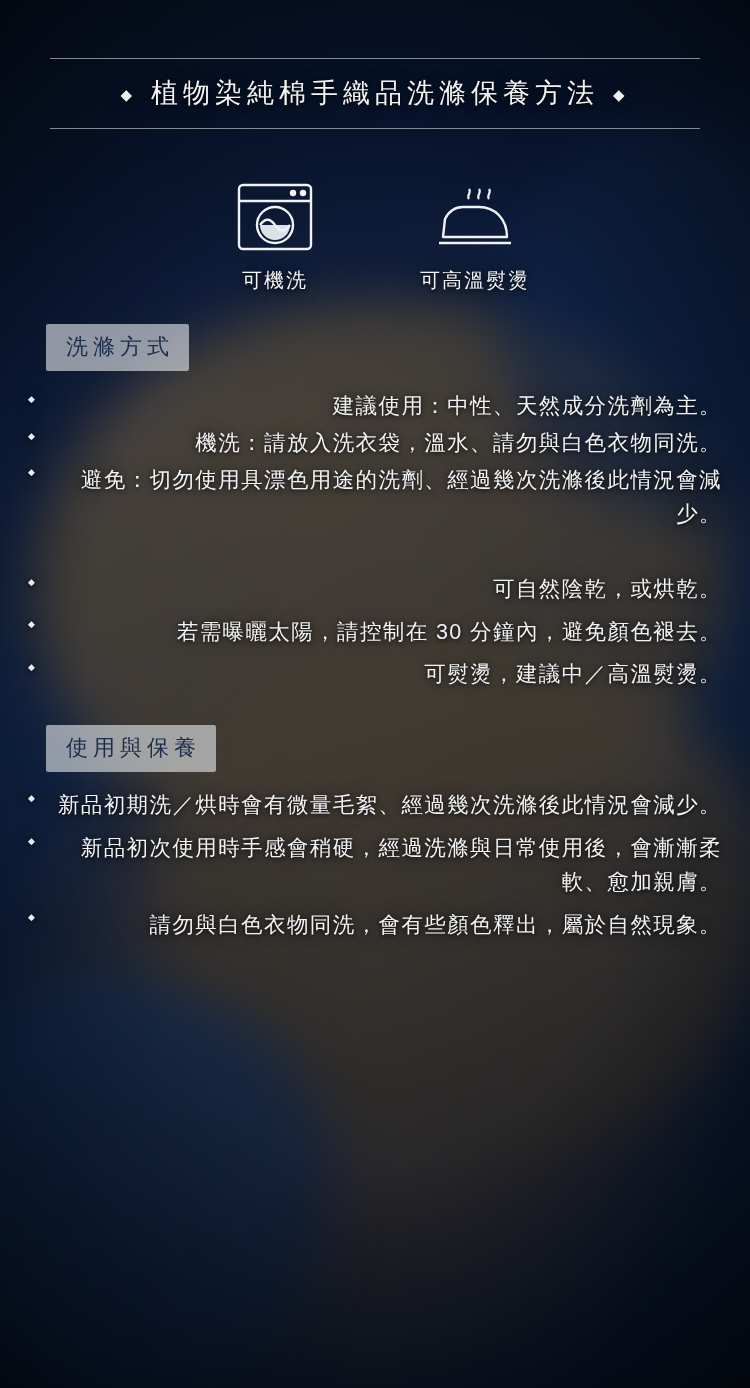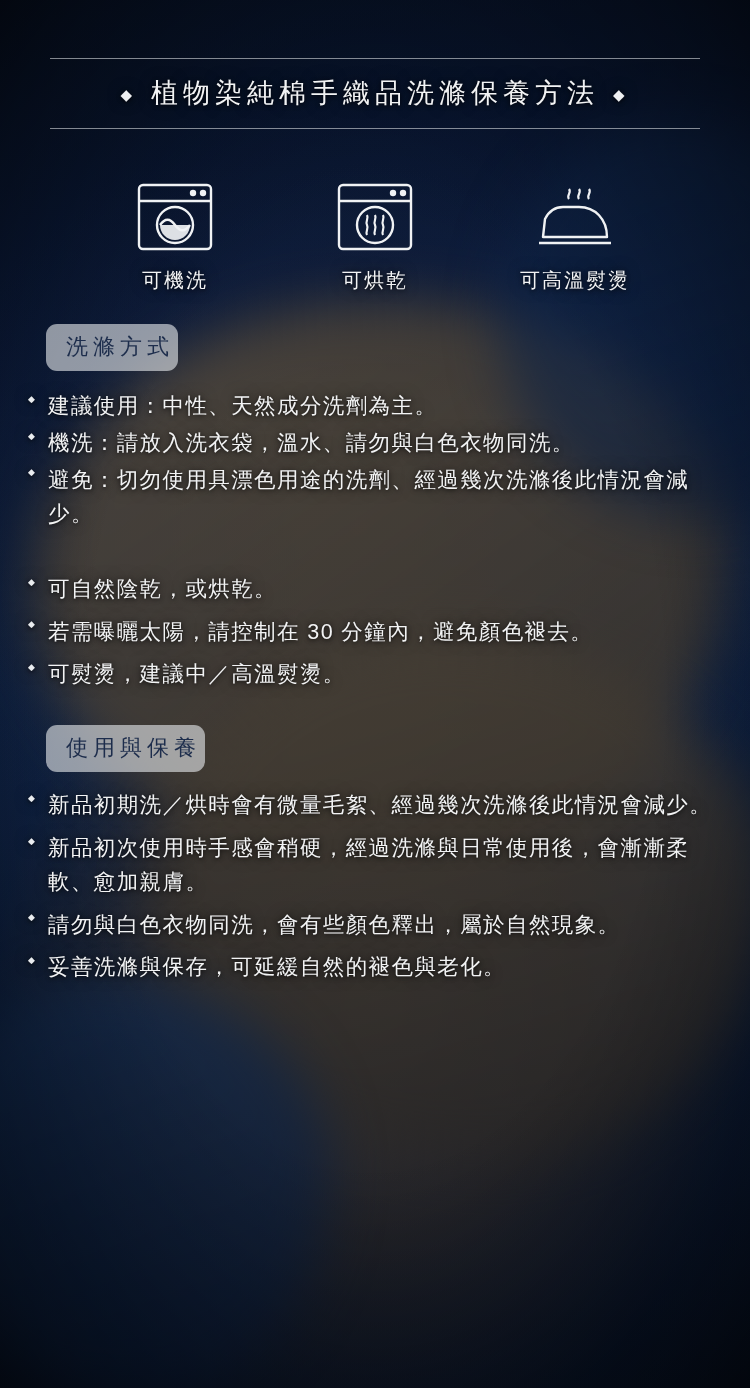--- a/index.html
+++ b/index.html
@@ -122,29 +122,30 @@
   
   .section {
     margin-top: 30px;
   }
   .sec-head {
     display: inline-block;
     background: rgba(228,231,234,0.62);
     color: #1d2d4c;
     font-size: 22px;
     letter-spacing: 5px;
-    padding: 8px 4px 9px 20px;
-    border-radius: 11px;
+    padding: 8px 15px 9px 20px;
+    border-radius: 2px;
     text-shadow: none;
     margin-left: 24px;
   }
   .bullets {
     margin: 16px 0 0 0;
     padding: 0 6px 0 6px;
     list-style: none;
+    text-align: right;
   }
   .bullets li {
     position: relative;
     font-size: 21.5px;
     line-height: 1.62;
     letter-spacing: 1.4px;
     padding-left: 20px;
     margin-bottom: 2px;
   }
   .bullets li::before {
@@ -195,35 +196,20 @@
             <circle cx="58" cy="14" r="3.2" fill="#f0f2f4" stroke="none"></circle>
             <circle cx="68" cy="14" r="3.2" fill="#f0f2f4" stroke="none"></circle>
             <circle cx="40" cy="46" r="18"></circle>
             <path d="M25 46c5 -7 10 -7 15 0s10 7 15 0" stroke-width="2.4"></path>
             <path d="M25 46c0 8.3 6.7 15 15 15s15 -6.7 15 -15" fill="#f0f2f4" stroke="none" opacity="0.92"></path>
           </svg>
         </div>
         <div class="icon-caption">可機洗</div>
       </div>
 
-      <div class="icon-item">
-        <div class="icon-art">
-          <svg width="80" height="76" viewBox="0 0 80 76" fill="none" stroke="#f0f2f4" stroke-width="2.4">
-            <rect x="4" y="6" width="72" height="64" rx="4"></rect>
-            <line x1="4" y1="22" x2="76" y2="22"></line>
-            <circle cx="58" cy="14" r="3.2" fill="#f0f2f4" stroke="none"></circle>
-            <circle cx="68" cy="14" r="3.2" fill="#f0f2f4" stroke="none"></circle>
-            <circle cx="40" cy="46" r="18"></circle>
-            <path d="M32 56c-2-4 2-6 0-10s2-6 0-10" stroke-width="2.2"></path>
-            <path d="M40 56c-2-4 2-6 0-10s2-6 0-10" stroke-width="2.2"></path>
-            <path d="M48 56c-2-4 2-6 0-10s2-6 0-10" stroke-width="2.2"></path>
-          </svg>
-        </div>
-        <div class="icon-caption">可烘乾</div>
-      </div>
 
       <div class="icon-item">
         <div class="icon-art">
           <svg width="92" height="80" viewBox="0 0 92 80" fill="none" stroke="#f0f2f4" stroke-width="2.4">
             <path d="M14 62h64c0 -18 -12 -30 -28 -30H34c-8 0 -14 4 -18 12z" stroke-linejoin="round"></path>
             <line x1="10" y1="68" x2="82" y2="68"></line>
             <path d="M40 24c-3-4 3-6 0-10" stroke-width="2.2"></path>
             <path d="M50 24c-3-4 3-6 0-10" stroke-width="2.2"></path>
             <path d="M60 24c-3-4 3-6 0-10" stroke-width="2.2"></path>
           </svg>
@@ -249,18 +235,17 @@
         <li>可熨燙，建議中／高溫熨燙。</li>
       </ul>
     </div>
 
     <div class="section" id="s3">
       <div class="sec-head">使用與保養</div>
       <ul class="bullets">
         <li>新品初期洗／烘時會有微量毛絮、經過幾次洗滌後此情況會減少。</li>
         <li>新品初次使用時手感會稍硬，經過洗滌與日常使用後，會漸漸柔軟、愈加親膚。</li>
         <li>請勿與白色衣物同洗，會有些顏色釋出，屬於自然現象。</li>
-        <li>妥善洗滌與保存，可延緩自然的褪色與老化。</li>
       </ul>
     </div>
 
   </div>
 </div>
 
 </body></html>

